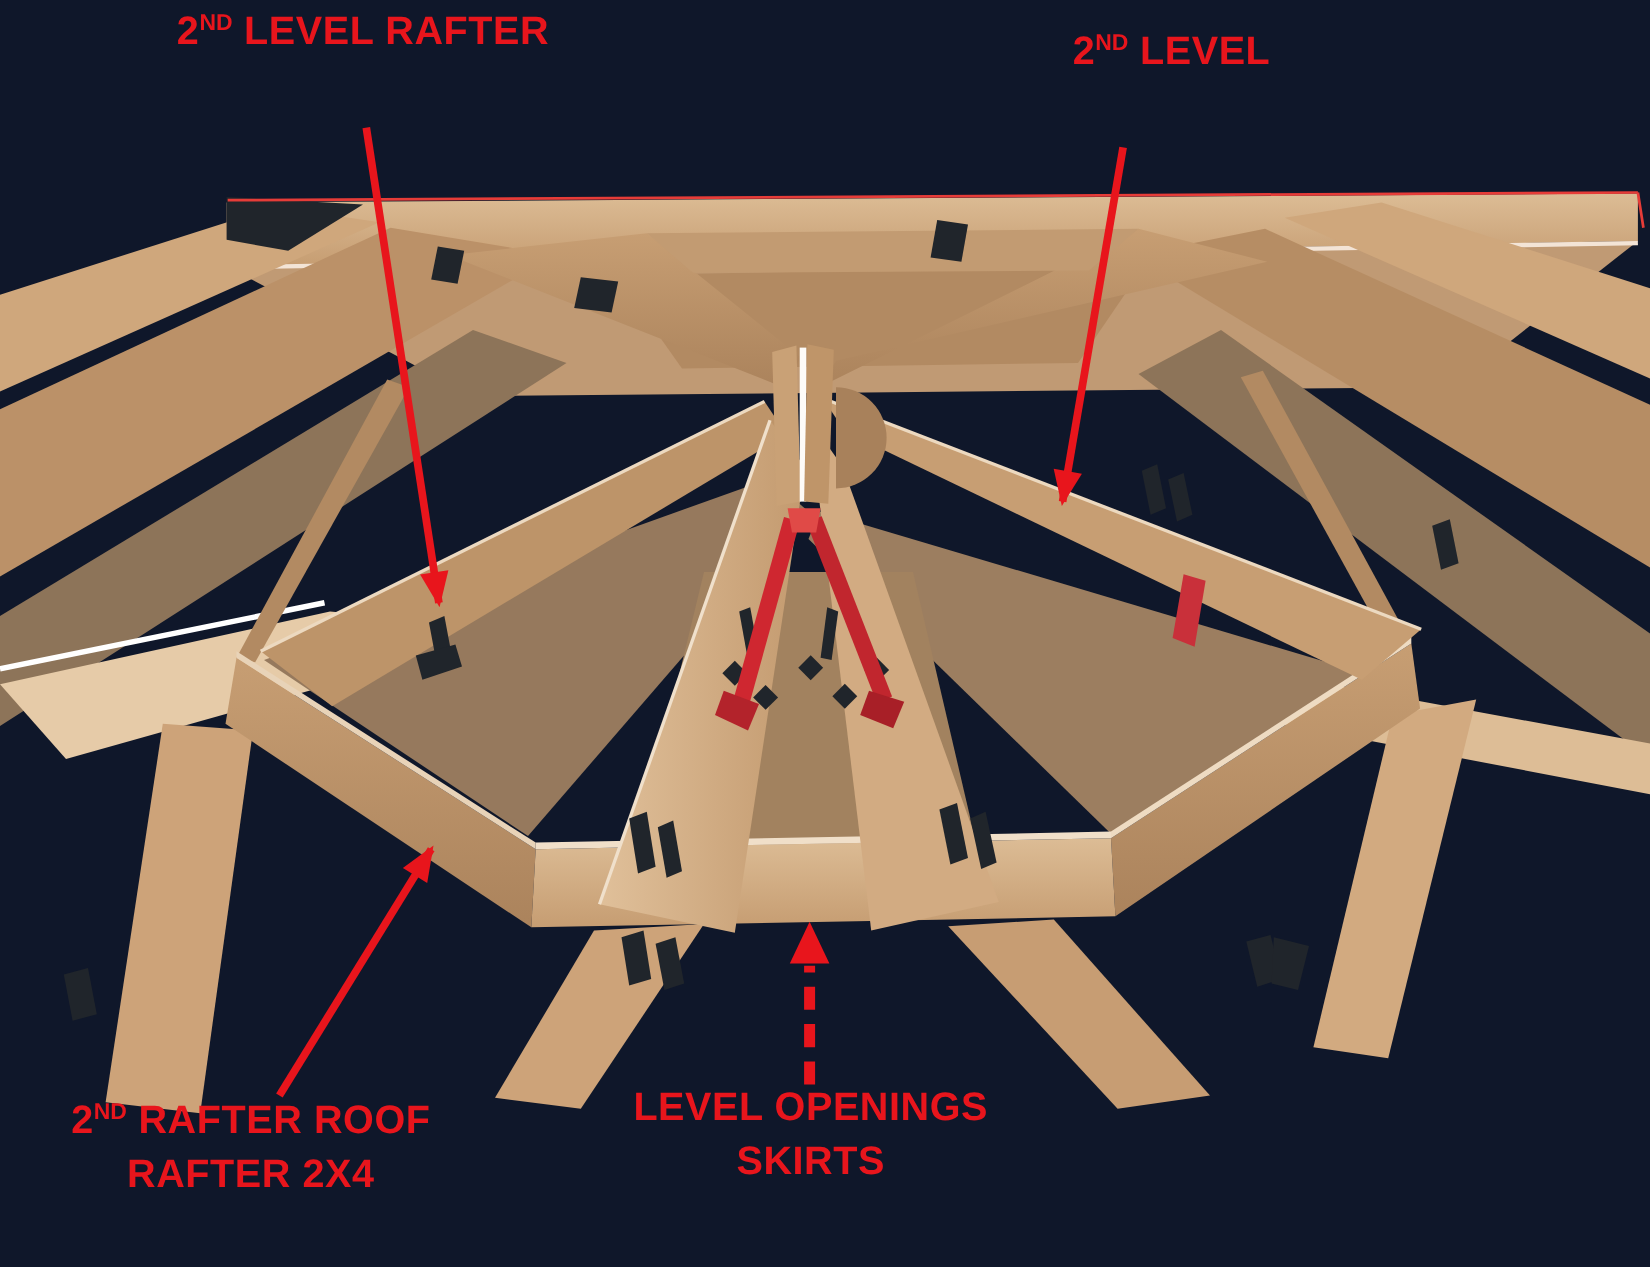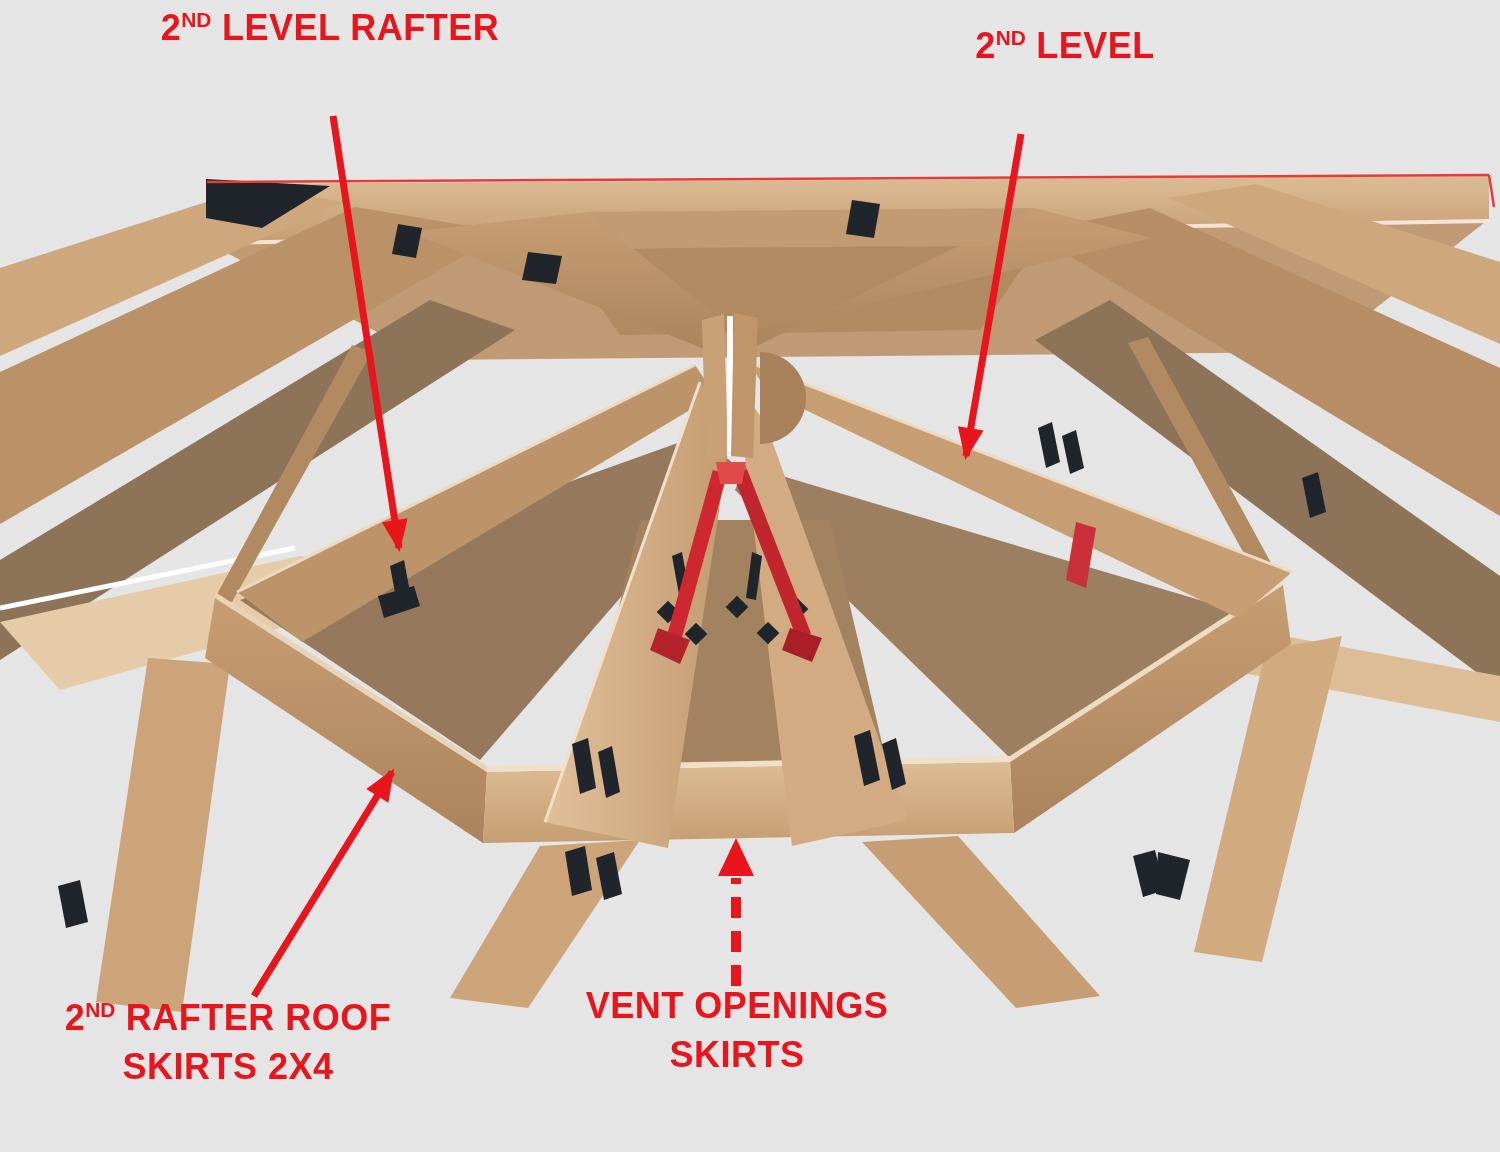--- a/index.html
+++ b/index.html
@@ -1,16 +1,16 @@
 <!DOCTYPE html>
 <html><head>
 <meta charset="utf-8">
 <style>
   html,body{margin:0;padding:0;background:#fff;}
-  #stage{position:relative;width:1500px;height:1152px;overflow:hidden;background:#e5e5e5;
+  #stage{position:relative;width:1500px;height:1152px;overflow:hidden;background:#0f172a;
          font-family:"Liberation Sans", sans-serif;}
   #scene, #overlay{position:absolute;left:0;top:0;width:1500px;height:1152px;}
   #scene{z-index:1;} #overlay{z-index:3;}
   .anno{position:absolute;z-index:4;color:#e8151c;font-weight:bold;font-size:36px;
         line-height:1.36;text-align:center;transform:translateX(-50%);
         letter-spacing:0.5px;white-space:nowrap;}
   .anno .sup{font-size:0.58em;vertical-align:super;letter-spacing:0;}
 </style>
 </head>
 <body>
@@ -157,21 +157,21 @@
 <div class="anno" style="left:330px;top:4px;">
   <div><span>2</span><span class="sup">ND</span><span> LEVEL RAFTER</span></div>
 </div>
 
 <div class="anno" style="left:1065px;top:22px;">
   <div><span>2</span><span class="sup">ND</span><span> LEVEL</span></div>
 </div>
 
 <div class="anno" style="left:228px;top:994px;">
   <div><span>2</span><span class="sup">ND</span><span> RAFTER ROOF</span></div>
-  <div>SKIRTS 2X4</div>
+  <div>RAFTER 2X4</div>
 </div>
 
 <div class="anno" style="left:737px;top:982px;">
-  <div>VENT OPENINGS</div>
+  <div>LEVEL OPENINGS</div>
   <div>SKIRTS</div>
 </div>
 
 </div>
 
 </body></html>

